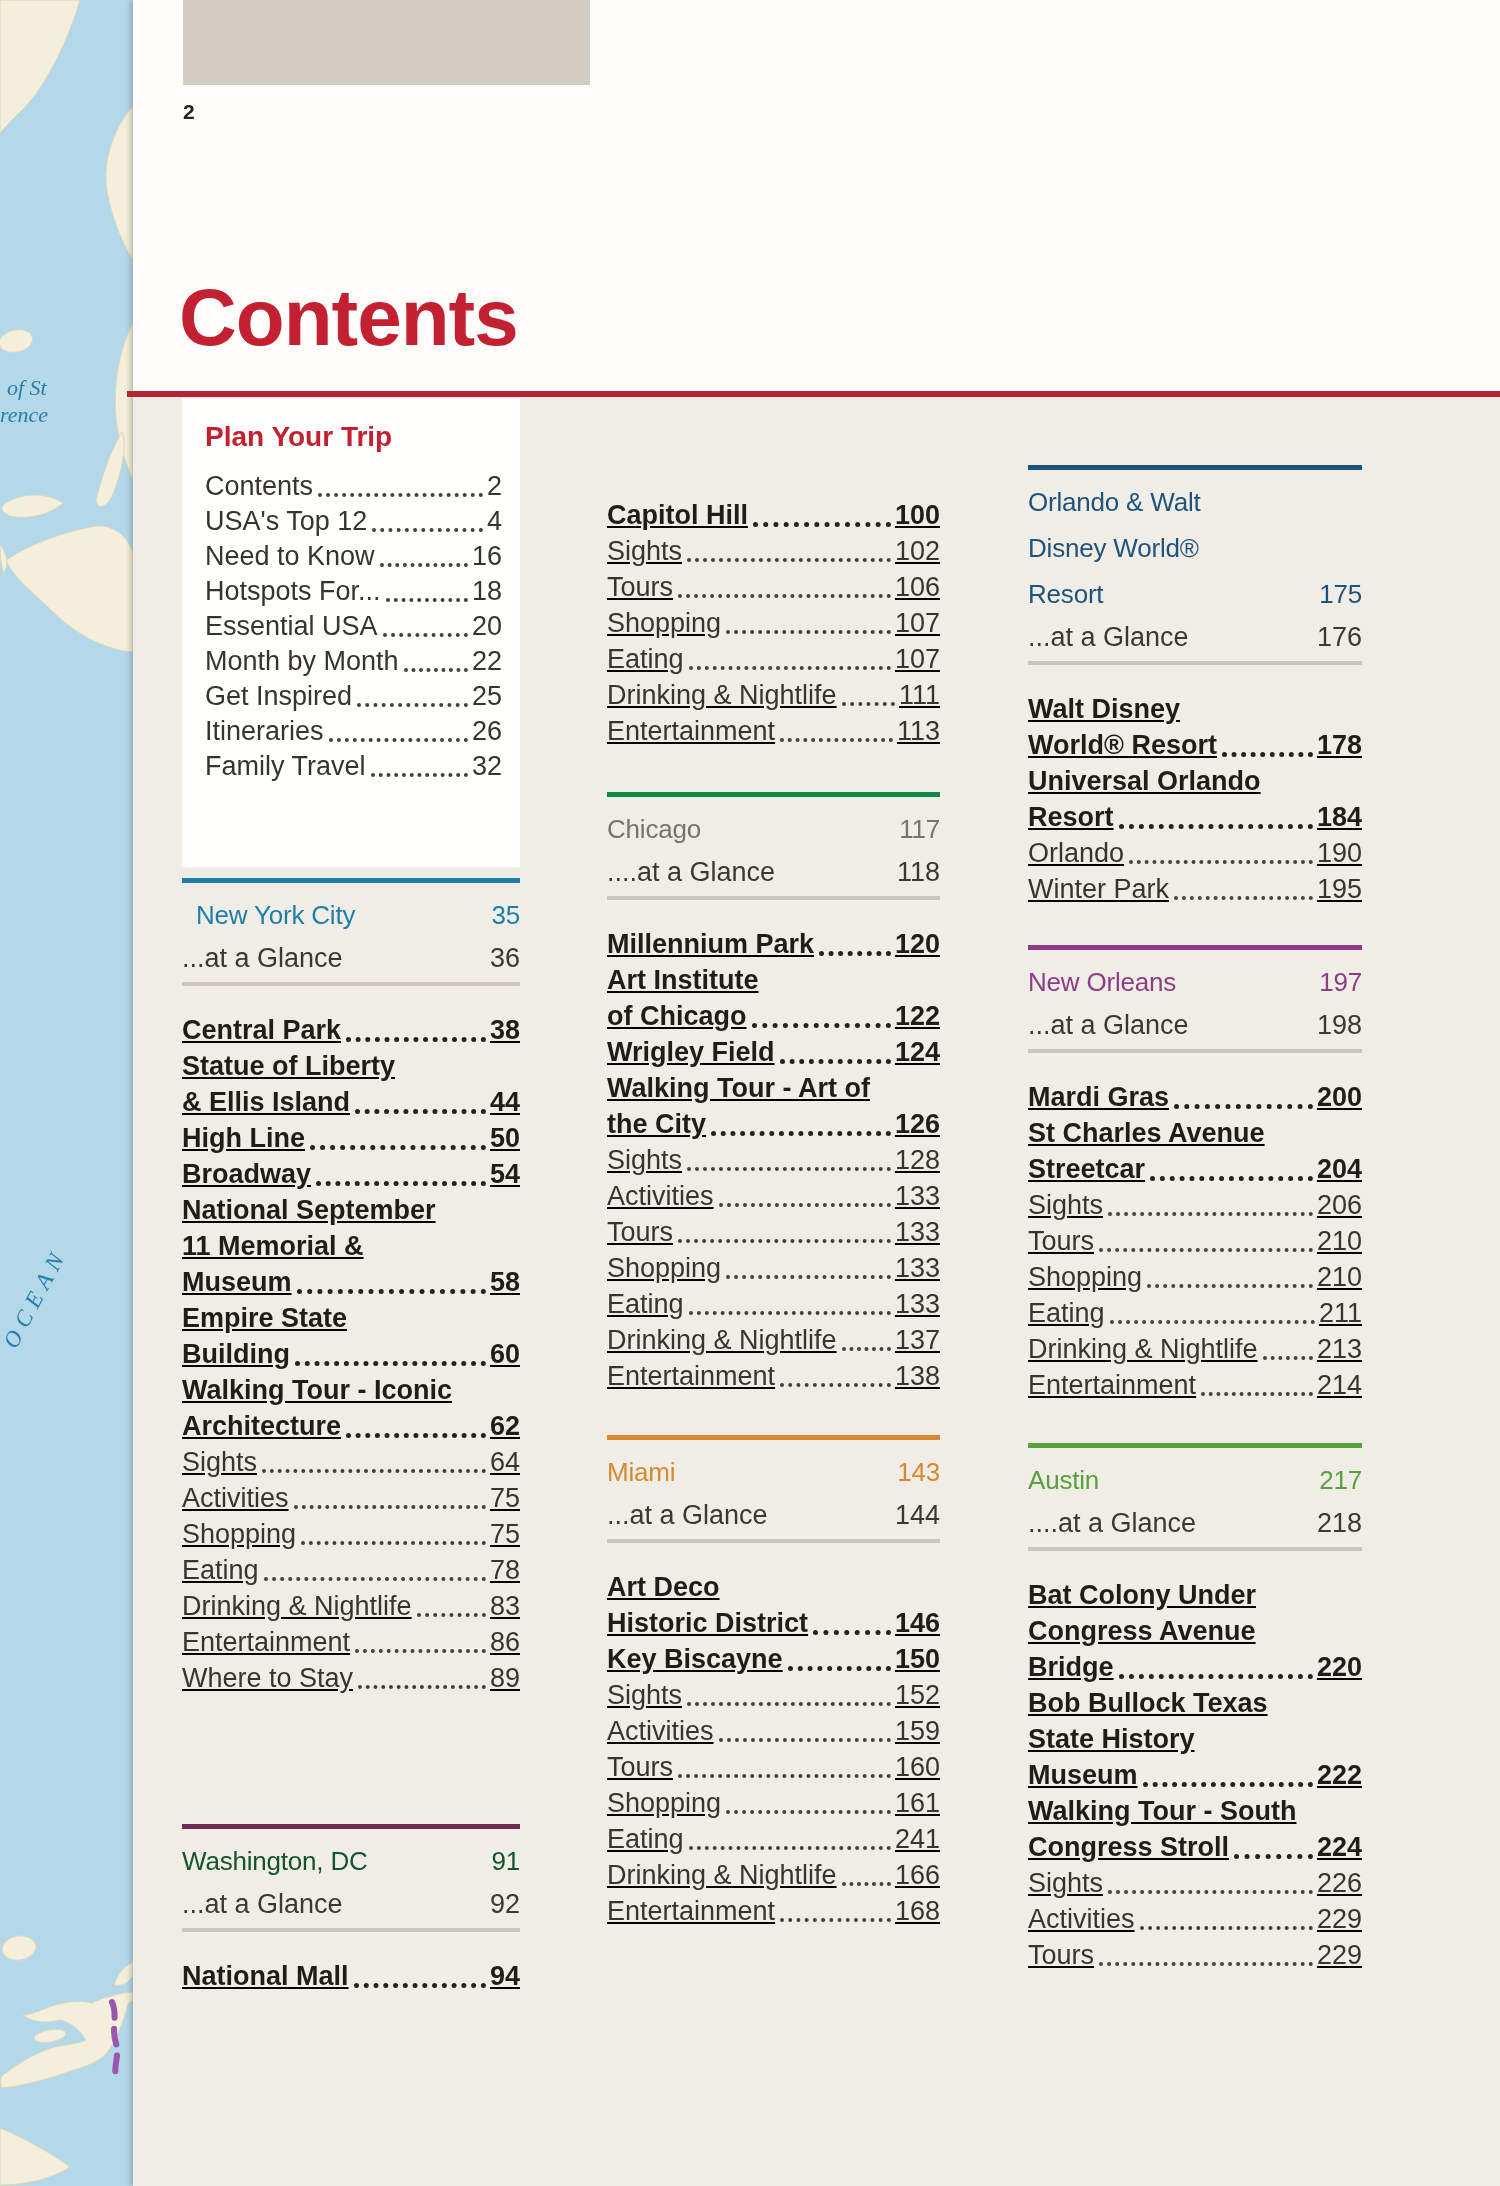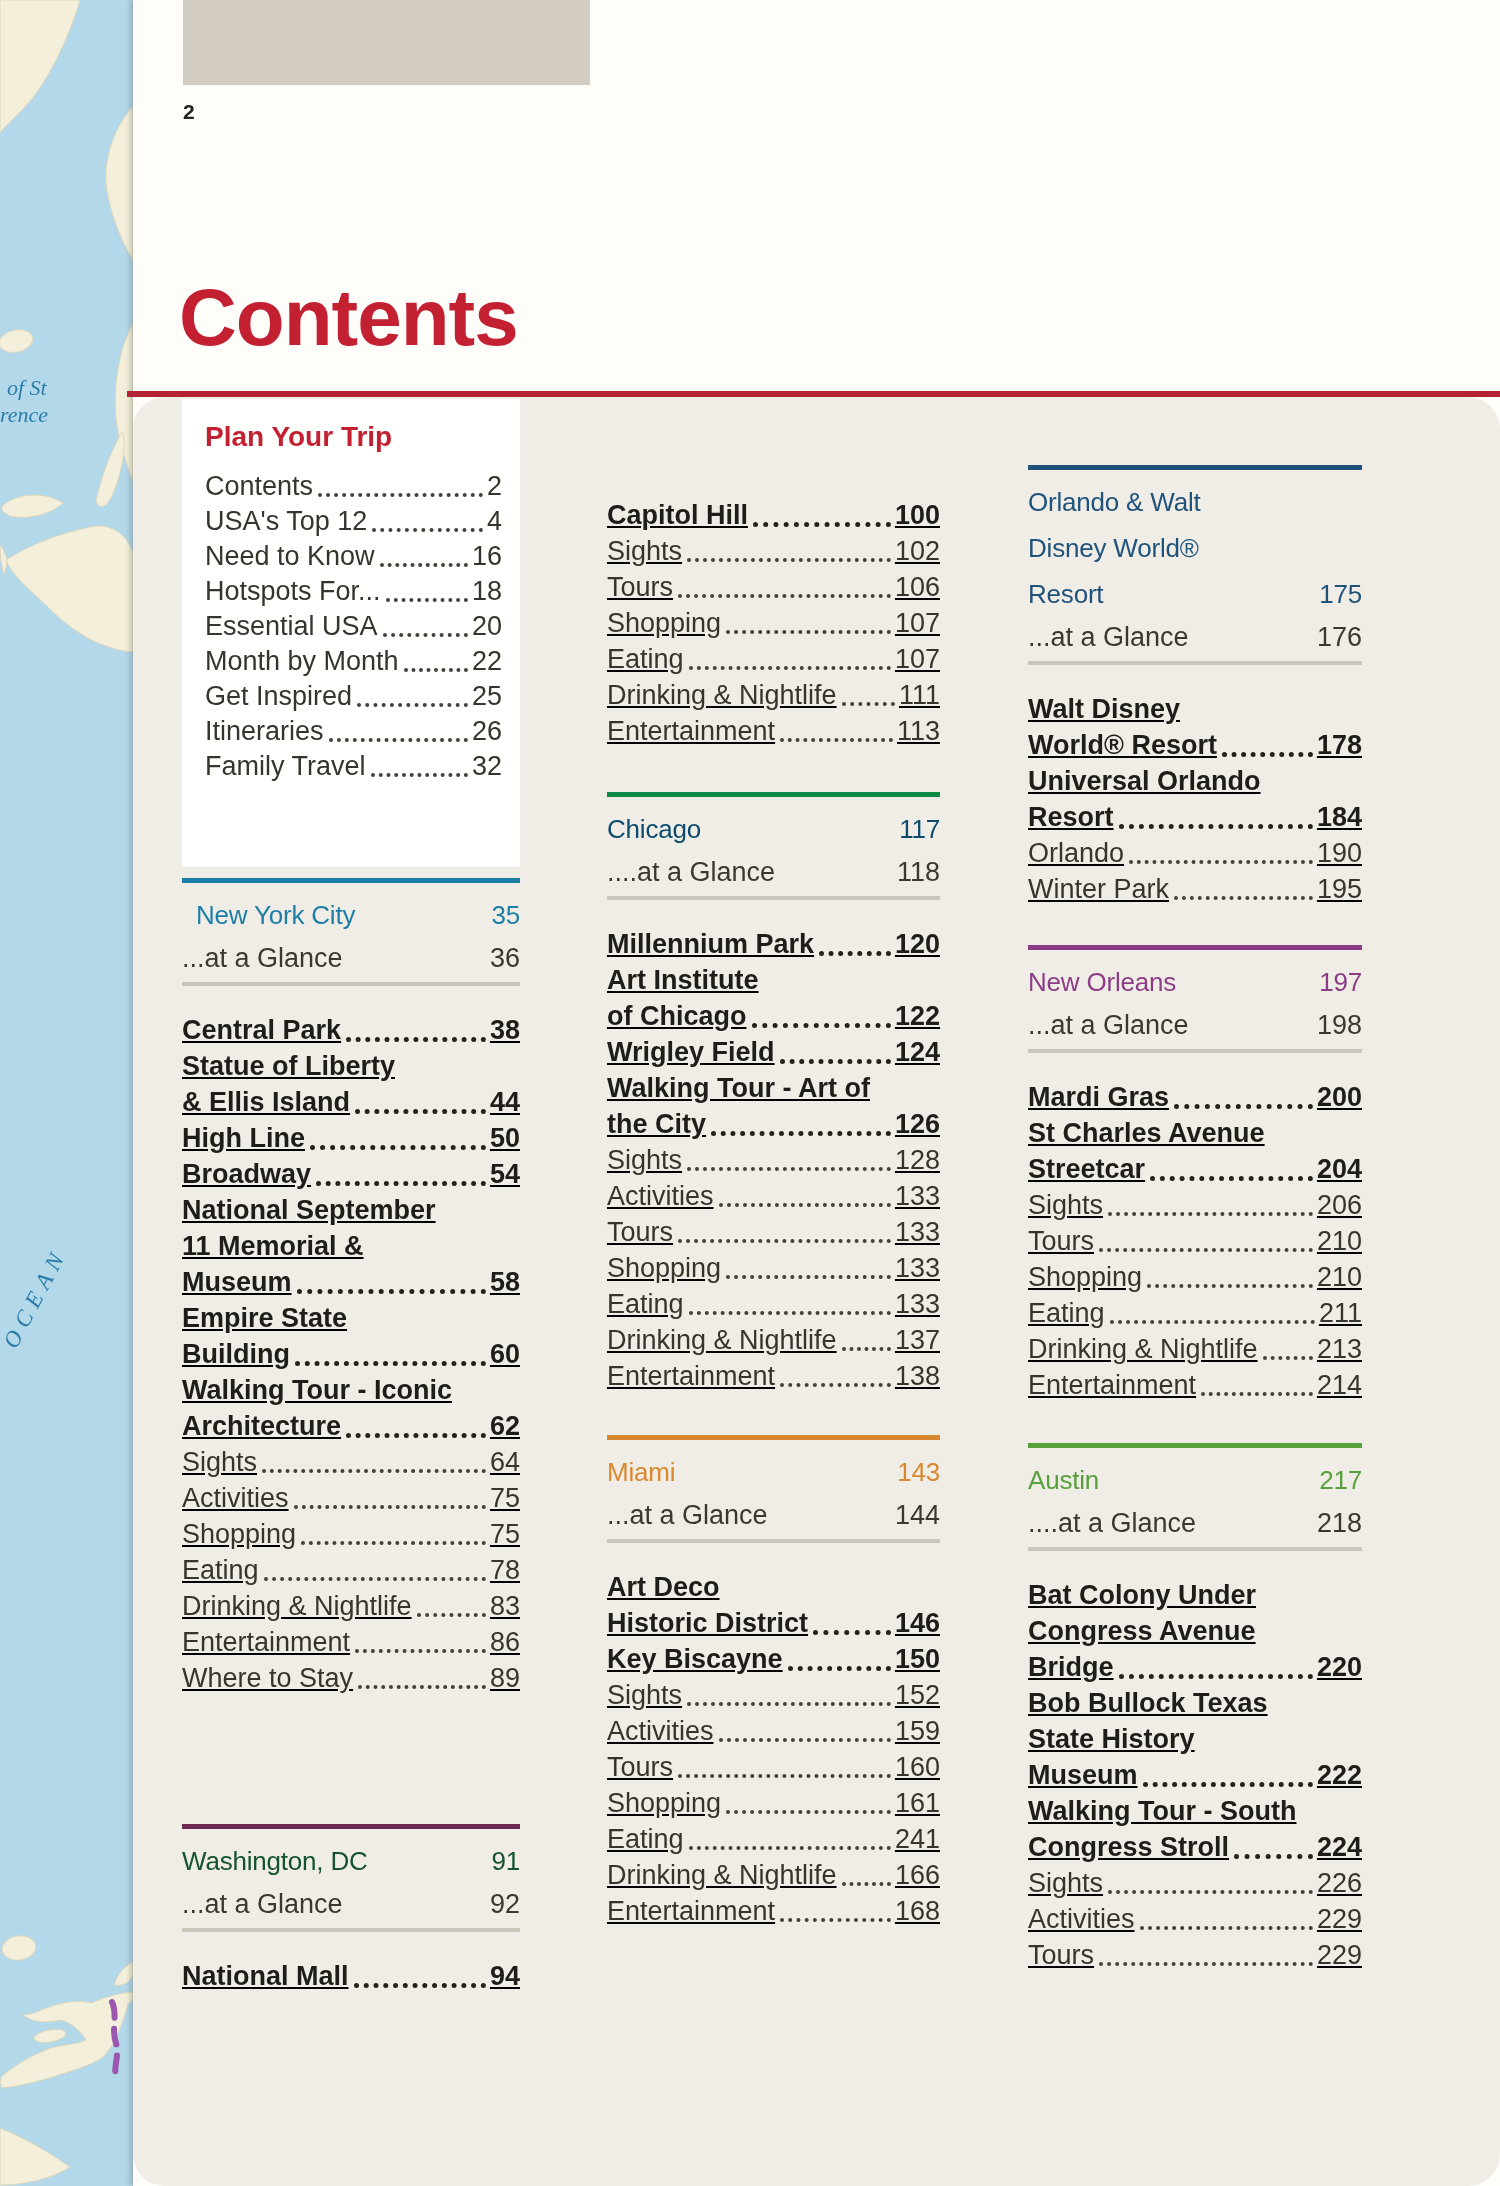--- a/index.html
+++ b/index.html
@@ -17,21 +17,21 @@
     position:absolute;left:133px;top:0;width:1367px;height:2186px;
     background:#fefdfa;box-shadow:-3px 0 5px rgba(60,60,60,.25);
   }
   .cover-flap{position:absolute;left:50px;top:0;width:407px;height:85px;background:#d3ccc3;}
   .page-number{position:absolute;left:50px;top:100px;font-size:21px;font-weight:bold;color:#26231f;}
   .page-title{
     position:absolute;left:46px;top:272px;margin:0;
     font-size:80px;font-weight:bold;color:#c32032;letter-spacing:-1px;
   }
   .red-rule{position:absolute;left:-6px;top:391px;right:0;height:6px;background:#b22333;}
-  .content{position:absolute;left:0;top:397px;right:0;bottom:0;background:#f0ede6;border-radius:32px;}
+  .content{position:absolute;left:0;top:397px;right:0;bottom:0;background:#f0ede6;}
   
   .col{position:absolute;top:0;bottom:0;}
   .c0{left:49px;width:338px;}
   .c1{left:474px;width:333px;}
   .c2{left:895px;width:334px;}
   
   .plan-box{
     position:absolute;left:0;top:2px;width:338px;height:468px;background:#fffffd;
     box-sizing:border-box;padding:22px 18px 0 23px;
   }
@@ -353,21 +353,21 @@
                 <div class="main">
                   <span class="lbl">Entertainment</span>
                   <span class="dots"></span>
                   <span class="pg">113</span>
                 </div>
               </div>
             </div>
           </section>
           <section class="toc-section" style="top: 395px;">
             <div class="sec-bar" style="background: rgb(13, 138, 70);"></div>
-            <div class="sec-head" style="color: #0c4a6e;">
+            <div class="sec-head" style="color: #737373;">
               <div class="hline last">
                 <span>Chicago</span>
                 <span>117</span>
               </div>
             </div>
             <div class="glance">
               <span>....at a Glance</span>
               <span>118</span>
             </div>
             <div class="gray-rule"></div>

